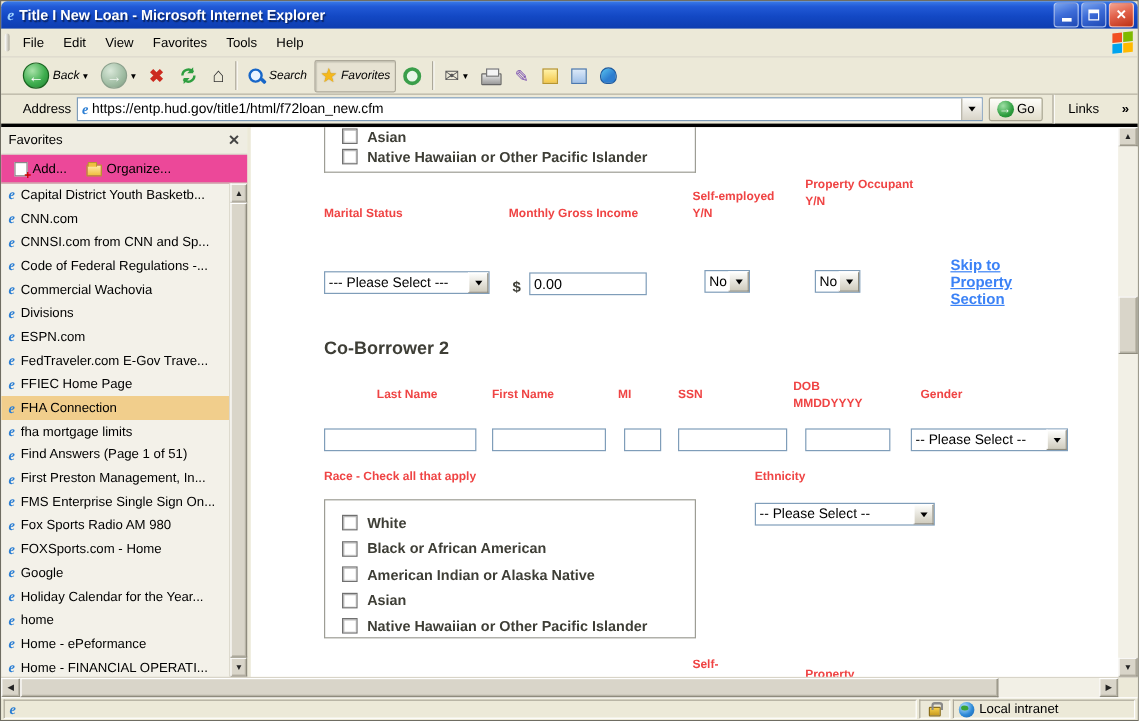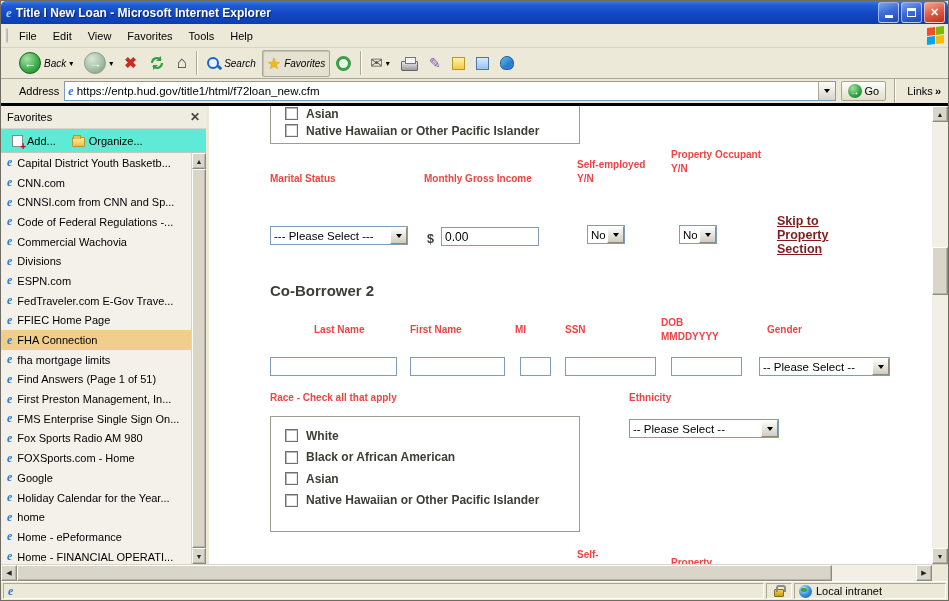--- a/index.html
+++ b/index.html
@@ -53,32 +53,32 @@
 .msngr{width:14px;height:14px;border-radius:50% 50% 40% 40%;background:linear-gradient(140deg,#58C4F0 0%,#2E7ED0 60%);border:1px solid #1E5A9E;}
 
 
 .addressbar{flex:0 0 24px;display:flex;align-items:center;background:#ECE9D8;border-bottom:3px solid #000000;padding:0 3px;gap:5px;font-size:11px;}
 .addr-input-wrap{flex:1;height:20px;background:#fff;border:1px solid #7F9DB9;display:flex;align-items:center;padding-left:3px;gap:3px;}
 .addr-input{flex:1;border:none;outline:none;font:11.5px "Liberation Sans",sans-serif;height:16px;background:#fff;}
 .addr-dd{width:17px;height:18px;background:linear-gradient(#FDFDFB,#D8D4C8);border-left:1px solid #ACA899;display:flex;align-items:center;justify-content:center;flex:0 0 17px;}
 .tri-down{width:0;height:0;border-left:3.5px solid transparent;border-right:3.5px solid transparent;border-top:4px solid #000;}
 .go-btn{display:flex;align-items:center;gap:3px;padding:1px 6px;height:20px;border:1px solid #A9A592;border-radius:2px;background:linear-gradient(#FEFEFA,#E2DECB);}
 .go-ic{color:#fff;background:radial-gradient(circle at 35% 30%,#9FE0A5,#2E9E3F 60%,#1C7A2E);border-radius:50%;width:14px;height:14px;display:flex;align-items:center;justify-content:center;font-size:10px;font-weight:bold;}
-.links{display:flex;align-items:center;gap:2px;padding:0 4px;}
+.links{display:flex;align-items:center;gap:19px;padding:0 4px;}
 .chevrons{font-weight:bold;}
 .e-icon{font:italic bold 12px "Liberation Serif",serif;color:#2C7FD4;flex:0 0 auto;}
 
 
 .main{flex:1;display:flex;min-height:0;}
 
 
 .favpanel{flex:0 0 208px;width:208px;background:#F3F1E9;border-right:3px solid #ECE9D8;display:flex;flex-direction:column;min-height:0;}
 .fav-header{flex:0 0 23px;display:flex;align-items:center;justify-content:space-between;padding:0 6px;font-size:11px;background:#EFEDE2;border-bottom:1px solid #D8D4C8;}
 .fav-close{color:#444;font-size:12px;font-weight:bold;}
-.fav-toolbar{flex:0 0 24px;display:flex;align-items:center;gap:2px;padding:0 4px;border-bottom:1px solid #C9C5B5;background:#5eead4;}
+.fav-toolbar{flex:0 0 24px;display:flex;align-items:center;gap:2px;padding:0 4px;border-bottom:1px solid #C9C5B5;background:#ec4899;}
 .fav-btn{display:flex;align-items:center;gap:4px;font:11px "Liberation Sans",sans-serif;background:none;border:1px solid transparent;padding:2px 6px;}
 .add-ic{width:11px;height:12px;background:#fff;border:1px solid #888;position:relative;}
 .add-ic::after{content:"+";position:absolute;right:-4px;bottom:-6px;color:#C00;font-weight:bold;font-size:10px;}
 .org-ic{width:13px;height:10px;background:linear-gradient(#FFE9A8,#F0C040);border:1px solid #B8962E;border-radius:1px;position:relative;margin-top:2px;}
 .org-ic::before{content:"";position:absolute;top:-3px;left:0;width:6px;height:3px;background:#F0C040;border:1px solid #B8962E;border-bottom:none;border-radius:1px 1px 0 0;}
 .fav-body{flex:1;display:flex;min-height:0;}
 .fav-list{flex:1;overflow:hidden;min-width:0;}
 .fav-item{height:19.7px;display:flex;align-items:center;gap:5px;padding:0 2px 0 6px;font-size:11px;white-space:nowrap;}
 .fav-item.selected{background:#F1CE8C;}
 .fav-label{overflow:hidden;text-overflow:ellipsis;}
@@ -105,21 +105,21 @@
 .top-box{border-top:none;padding:9px 0 0 14px;}
 .race-box{padding:8px 0 0 14px;}
 .check-row{display:flex;align-items:center;gap:8px;height:21.5px;}
 .top-box .check-row{height:17px;}
 .xp-checkbox{width:13px;height:13px;background:#fff;border:1px solid #707070;box-shadow:inset 1px 1px 0 #B8B8B8,inset -1px -1px 0 #E8E8E8;flex:0 0 13px;}
 .check-label{font-weight:bold;font-size:12px;color:#3E3E36;white-space:nowrap;}
 .xp-input{position:absolute;height:19px;border:1px solid #7F9DB9;background:#fff;font:12px "Liberation Sans",sans-serif;padding:1px 3px;outline:none;}
 .xp-select{position:absolute;height:19px;border:1px solid #7F9DB9;background:#fff;display:flex;align-items:center;}
 .sel-text{flex:1;font-size:11.5px;padding-left:3px;white-space:nowrap;overflow:hidden;color:#000;}
 .sel-btn{flex:0 0 17px;width:17px;height:17px;background:linear-gradient(#FDFDFB,#D0CCBE);display:flex;align-items:center;justify-content:center;border:1px solid;border-color:#fff #8E8B7D #8E8B7D #fff;}
-.skip-link{position:absolute;width:66px;font-weight:bold;font-size:12.5px;color:#7f1d1d;text-decoration:underline;line-height:14px;}
+.skip-link{position:absolute;width:66px;font-weight:bold;font-size:12.5px;color:#3b82f6;text-decoration:underline;line-height:14px;margin-left:15px;}
 .currency{position:absolute;font-size:12.5px;color:#3E3E36;font-weight:bold;}
 
 
 .statusbar{flex:0 0 19px;display:flex;align-items:center;gap:2px;background:#ECE9D8;border-top:1px solid #fff;padding:1px 2px;font-size:11px;}
 .sb-panel{height:16px;display:flex;align-items:center;gap:4px;padding:0 4px;border:1px solid;border-color:#ACA899 #FFF #FFF #ACA899;}
 .sb-panel.main-panel{flex:1;}
 .sb-panel.lock-panel{width:26px;justify-content:center;flex:0 0 26px;}
 .sb-panel.zone-panel{width:152px;flex:0 0 152px;}
 .padlock{position:relative;width:10px;height:8px;background:linear-gradient(#F7D04B,#C89B1F);border:1px solid #8A6D1A;border-radius:1px;margin-top:3px;}
 .padlock::before{content:"";position:absolute;top:-5px;left:1px;width:6px;height:5px;border:2px solid #8A8A8A;border-bottom:none;border-radius:3px 3px 0 0;}
@@ -428,20 +428,24 @@
             <div class="check-row">
               <span class="xp-checkbox"></span>
               <span class="check-label">White</span>
             </div>
             <div class="check-row">
               <span class="xp-checkbox"></span>
               <span class="check-label">Black or African American</span>
             </div>
             <div class="check-row">
               <span class="xp-checkbox"></span>
+              <span class="check-label">American Indian or Alaska Native</span>
+            </div>
+            <div class="check-row">
+              <span class="xp-checkbox"></span>
               <span class="check-label">Asian</span>
             </div>
             <div class="check-row">
               <span class="xp-checkbox"></span>
               <span class="check-label">Native Hawaiian or Other Pacific Islander</span>
             </div>
           </div>
       </div>
 
       <div class="xp-select" style="left:420px;top:313px;width:150px;">

